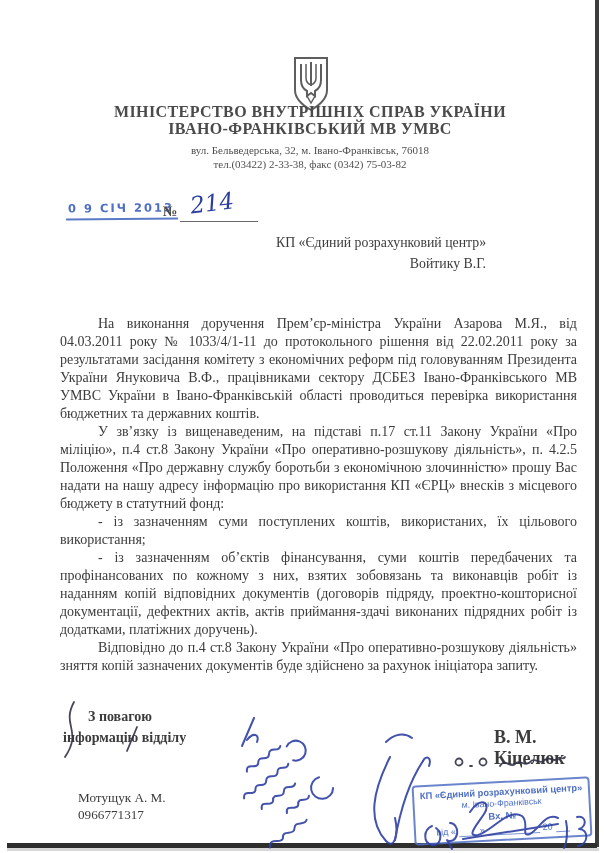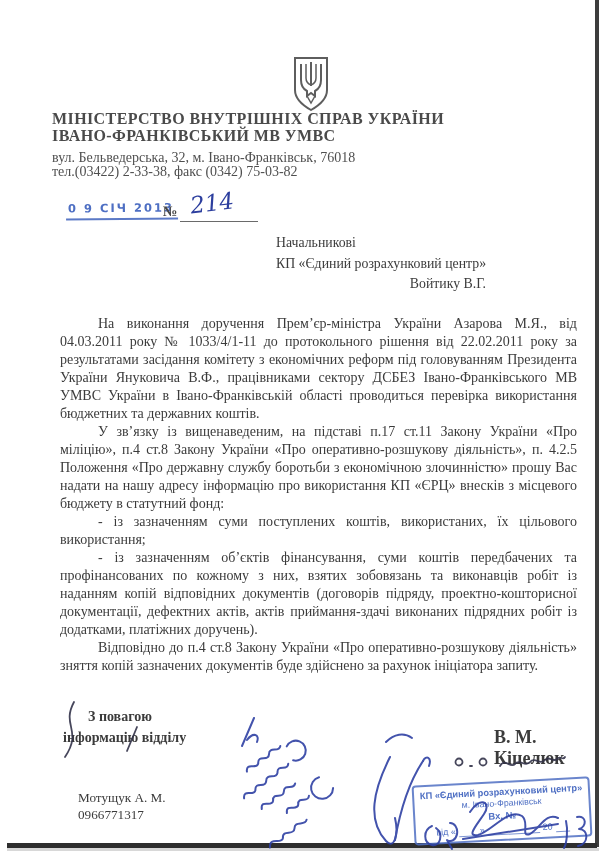--- a/index.html
+++ b/index.html
@@ -7,23 +7,23 @@
     position:relative;width:604px;height:853px;background:#fff;overflow:hidden;
     font-family:"Liberation Serif","DejaVu Serif",serif;color:#3b3b3b;
   }
   
   .edge-right{position:absolute;left:595px;top:0;width:4px;height:847px;background:#3d3d3d;}
   .edge-bottom{position:absolute;left:7px;top:843px;width:590px;height:5px;background:#2e2e2e;}
   .edge-bottom-soft{position:absolute;left:7px;top:848px;width:592px;height:3px;background:#d8d8d8;}
 
   
   .emblem{position:absolute;left:287px;top:56px;width:48px;height:56px;}
-  .letterhead{position:absolute;left:52px;top:110px;width:516px;text-align:left;}
+  .letterhead{position:absolute;left:52px;top:103px;width:516px;text-align:center;}
   .org-line{font-weight:bold;font-size:16px;line-height:17px;color:#4a4a4a;letter-spacing:.4px;}
-  .addr-line{font-size:14px;line-height:13px;color:#4f4f4f;margin-top:1px;}
+  .addr-line{font-size:11px;line-height:13px;color:#4f4f4f;margin-top:1px;}
   .addr-gap{margin-top:7px;}
 
   
   .date-stamp{
     position:absolute;left:66px;top:201px;font-family:"DejaVu Sans",sans-serif;
     font-size:11.5px;font-weight:bold;color:#4e6fc3;letter-spacing:2px;
     padding:0 4px 3px 2px;border-bottom:2px solid #5b79c6;transform:rotate(-.6deg);
   }
   .no-sign{position:absolute;left:163px;top:203px;font-size:14.5px;color:#474747;font-weight:bold;}
   .outgoing-number{
@@ -95,21 +95,20 @@
     <div class="addr-line addr-gap">вул. Бельведерська, 32,  м. Івано-Франківськ, 76018</div>
     <div class="addr-line">тел.(03422) 2-33-38, факс (0342) 75-03-82</div>
   </div>
 
   <span class="date-stamp">0 9  СІЧ  2013</span>
   <span class="no-sign">№</span>
   <span class="outgoing-number">214</span>
   <span class="number-line"></span>
 
   <div class="recipient">
-    <div>Начальникові</div>
     <div>КП «Єдиний розрахунковий центр»</div>
     <div class="bold">Войтику В.Г.</div>
   </div>
 
   <div class="body-text">
     <p>На виконання доручення Прем’єр-міністра України Азарова М.Я., від 04.03.2011 року № 1033/4/1-11 до протокольного рішення від 22.02.2011 року за результатами засідання комітету з економічних реформ під головуванням Президента України  Януковича В.Ф., працівниками сектору ДСБЕЗ Івано-Франківського МВ УМВС України в Івано-Франківській області проводиться перевірка використання бюджетних та державних коштів.</p>
     <p>У зв’язку із вищенаведеним, на підставі п.17 ст.11 Закону України «Про міліцію», п.4 ст.8  Закону України «Про оперативно-розшукову діяльність», п. 4.2.5 Положення «Про державну службу боротьби з економічною злочинністю» прошу Вас надати на нашу адресу інформацію про використання КП «ЄРЦ» внесків з місцевого бюджету в статутний фонд:</p>
     <p>- із зазначенням суми поступлених коштів, використаних, їх цільового використання;</p>
     <p>- із зазначенням об’єктів фінансування, суми коштів передбачених та профінансованих по кожному з них, взятих зобовязань та виконавців робіт із наданням копій відповідних документів (договорів підряду, проектно-кошторисної документації, дефектних актів, актів приймання-здачі виконаних підрядних робіт із додатками, платіжних доручень).</p>
     <p>Відповідно до п.4 ст.8  Закону України «Про оперативно-розшукову діяльність» зняття копій зазначених документів буде здійснено за рахунок ініціатора запиту.</p>

